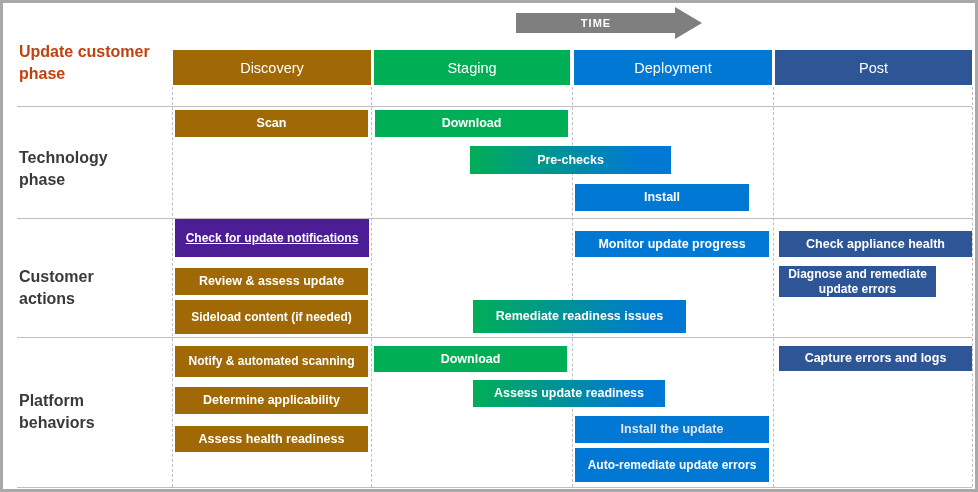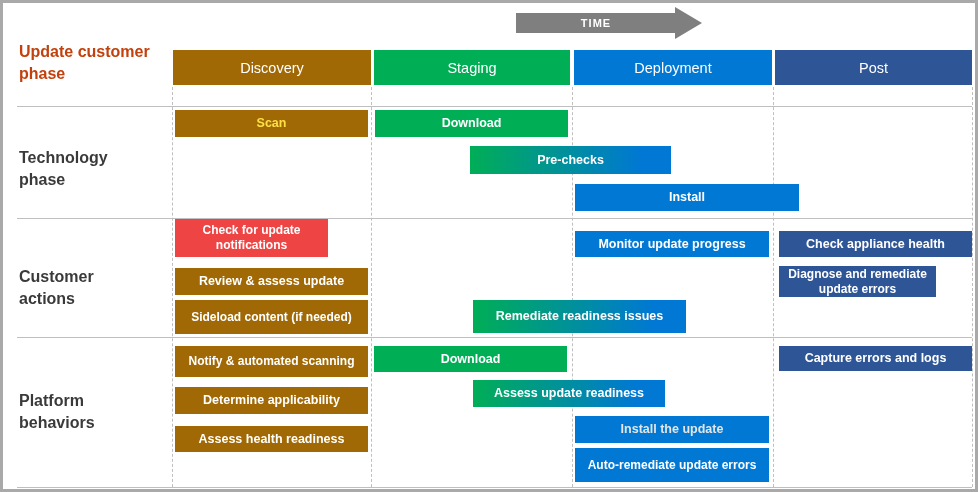--- a/index.html
+++ b/index.html
@@ -67,25 +67,25 @@
       </div>
       <div class="hline" style="top: 103px; left: 14px; width: 955px; background: rgb(191, 191, 191);"></div>
       <div class="hline" style="top: 215px; left: 14px; width: 955px; background: rgb(191, 191, 191);"></div>
       <div class="hline" style="top: 334px; left: 14px; width: 955px; background: rgb(191, 191, 191);"></div>
       <div class="hline" style="top: 484px; left: 14px; width: 955px; background: rgb(191, 191, 191);"></div>
       <div class="vline" style="left: 169px; top: 84px; height: 400px; border-left-color: rgb(191, 191, 191);"></div>
       <div class="vline" style="left: 368px; top: 84px; height: 400px; border-left-color: rgb(191, 191, 191);"></div>
       <div class="vline" style="left: 569px; top: 84px; height: 400px; border-left-color: rgb(191, 191, 191);"></div>
       <div class="vline" style="left: 770px; top: 84px; height: 400px; border-left-color: rgb(191, 191, 191);"></div>
       <div class="vline" style="left: 969px; top: 84px; height: 400px; border-left-color: rgb(191, 191, 191);"></div>
-      <div class="bar" style="left: 172px; top: 107px; width: 193px; height: 27px; color: #fde047; background: rgb(160, 105, 5);">Scan</div>
+      <div class="bar" style="left: 172px; top: 107px; width: 193px; height: 27px; color: #ffffff; background: rgb(160, 105, 5);">Scan</div>
       <div class="bar" style="left: 372px; top: 107px; width: 193px; height: 27px; color: rgb(255, 255, 255); background: rgb(0, 174, 86);">Download</div>
       <div class="bar" style="left: 467px; top: 143px; width: 201px; height: 28px; color: rgb(255, 255, 255); background: linear-gradient(90deg, rgb(0, 174, 86) 0%, rgb(0, 120, 212) 85%);">Pre-checks</div>
-      <div class="bar" style="left: 572px; top: 181px; width: 224px; height: 27px; color: rgb(255, 255, 255); background: rgb(0, 120, 212);">Install</div>
-      <div class="bar small" style="left: 172px; top: 216px; width: 153px; height: 38px; color: rgb(255, 255, 255); background: #ef4444;">Check for update notifications</div>
+      <div class="bar" style="left: 572px; top: 181px; width: 174px; height: 27px; color: rgb(255, 255, 255); background: rgb(0, 120, 212);">Install</div>
+      <div class="bar small" style="left: 172px; top: 216px; width: 194px; height: 38px; color: rgb(255, 255, 255); background: #4c1d95; text-decoration: underline;">Check for update notifications</div>
       <div class="bar" style="left: 572px; top: 228px; width: 194px; height: 26px; color: rgb(255, 255, 255); background: rgb(0, 120, 212);">Monitor update progress</div>
       <div class="bar" style="left: 776px; top: 228px; width: 193px; height: 26px; color: rgb(255, 255, 255); background: rgb(46, 85, 150);">Check appliance health</div>
       <div class="bar" style="left: 172px; top: 265px; width: 193px; height: 27px; color: rgb(255, 255, 255); background: rgb(160, 105, 5);">Review &amp; assess update</div>
       <div class="bar small" style="left: 776px; top: 263px; width: 157px; height: 31px; color: rgb(255, 255, 255); background: rgb(46, 85, 150);">Diagnose and remediate update errors</div>
       <div class="bar small" style="left: 172px; top: 297px; width: 193px; height: 34px; color: rgb(255, 255, 255); background: rgb(160, 105, 5);">Sideload content (if needed)</div>
       <div class="bar" style="left: 470px; top: 297px; width: 213px; height: 33px; color: rgb(255, 255, 255); background: linear-gradient(90deg, rgb(0, 174, 86) 0%, rgb(0, 120, 212) 85%);">Remediate readiness issues</div>
       <div class="bar small" style="left: 172px; top: 343px; width: 193px; height: 31px; color: rgb(255, 255, 255); background: rgb(160, 105, 5);">Notify &amp; automated scanning</div>
       <div class="bar" style="left: 371px; top: 343px; width: 193px; height: 26px; color: rgb(255, 255, 255); background: rgb(0, 174, 86);">Download</div>
       <div class="bar" style="left: 776px; top: 343px; width: 193px; height: 25px; color: rgb(255, 255, 255); background: rgb(46, 85, 150);">Capture errors and logs</div>
       <div class="bar" style="left: 470px; top: 377px; width: 192px; height: 27px; color: rgb(255, 255, 255); background: linear-gradient(90deg, rgb(0, 174, 86) 0%, rgb(0, 120, 212) 85%);">Assess update readiness</div>

